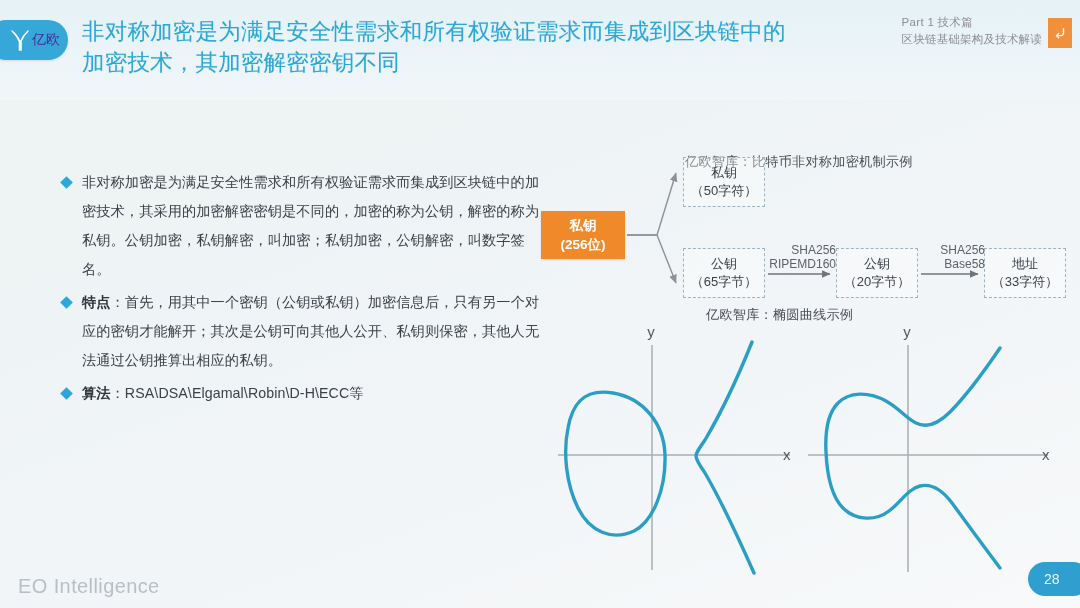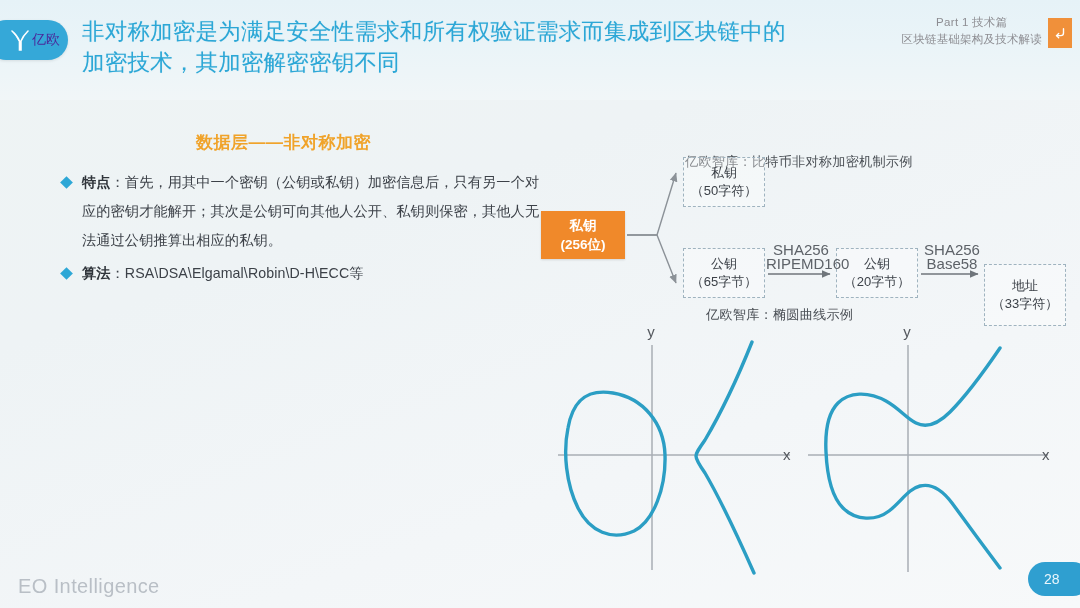--- a/index.html
+++ b/index.html
@@ -50,21 +50,21 @@
     color: #2ca7d6;
     font-size: 22.5px;
     line-height: 31px;
     font-weight: 400;
     letter-spacing: .2px;
     text-shadow: 0 0 1px rgba(44,167,214,.25);
   }
   .header-right {
     position: absolute;
     right: 38px; top: 14px;
-    text-align: center;
+    text-align: left;
     color: #8d8d92;
     font-size: 11.5px;
     line-height: 17px;
   }
   .header-right .l1 { letter-spacing: .3px; }
   .header-right .l2 { letter-spacing: .2px; }
   .corner-mark {
     position: absolute;
     right: 8px; top: 18px;
     width: 24px; height: 30px;
@@ -137,23 +137,23 @@
     font-weight: 700;
     line-height: 19px;
     text-align: center;
     display: flex; flex-direction: column;
     align-items: center; justify-content: center;
     box-shadow: 0 1px 2px rgba(0,0,0,.12);
   }
   .edge-label {
     position: absolute;
     color: #5d6268;
-    font-size: 15px;
+    font-size: 12px;
     line-height: 14px;
-    text-align: center;
+    text-align: right;
     white-space: nowrap;
   }
   #flow-svg {
     position: absolute;
     left: 0; top: 0;
     width: 1080px; height: 608px;
     pointer-events: none;
   }
 
   
@@ -209,24 +209,27 @@
     <div class="l2">区块链基础架构及技术解读</div>
   </div>
 
   <div class="corner-mark">
     <svg viewBox="0 0 16 16" width="14" height="14">
       <path d="M12 3 L12 8 Q12 11 9 11 L4 11" fill="none" stroke="#ffffff" stroke-width="1.6" stroke-linecap="round" stroke-linejoin="round"></path>
       <path d="M6.5 8.5 L4 11 L6.5 13.5" fill="none" stroke="#ffffff" stroke-width="1.6" stroke-linecap="round" stroke-linejoin="round"></path>
     </svg>
   </div>
 
-  <div class="section-head">数据层——非对称加密</div>
 
   <div class="bullets">
 
+    <div class="bullet-row">
+      <span class="diamond"></span>
+      <span class="btext">非对称加密是为满足安全性需求和所有权验证需求而集成到区块链中的加密技术，其采用的加密解密密钥是不同的，加密的称为公钥，解密的称为私钥。公钥加密，私钥解密，叫加密；私钥加密，公钥解密，叫数字签名。</span>
+    </div>
 
     <div class="bullet-row">
       <span class="diamond"></span>
       <span class="btext"><b>特点</b><span>：首先，用其中一个密钥（公钥或私钥）加密信息后，只有另一个对应的密钥才能解开；其次是公钥可向其他人公开、私钥则保密，其他人无法通过公钥推算出相应的私钥。</span></span>
     </div>
 
     <div class="bullet-row">
       <span class="diamond"></span>
       <span class="btext"><b>算法</b><span>：RSA\DSA\Elgamal\Robin\D-H\ECC等</span></span>
     </div>
@@ -249,21 +252,21 @@
   <div class="dbox" style="left:683px; top:248px; width:82px; height:50px;">
     <span>公钥</span>
     <span>（65字节）</span>
   </div>
 
   <div class="dbox" style="left:836px; top:248px; width:82px; height:50px;">
     <span>公钥</span>
     <span>（20字节）</span>
   </div>
 
-  <div class="dbox" style="left:984px; top:248px; width:82px; height:62px;margin-top:16px;">
+  <div class="dbox" style="left:984px; top:248px; width:82px; height:50px;">
     <span>地址</span>
     <span>（33字符）</span>
   </div>
 
   <div class="edge-label" style="left:766px; top:243px; width:70px;">
     <div>SHA256</div>
     <div>RIPEMD160</div>
   </div>
 
   <div class="edge-label" style="left:919px; top:243px; width:66px;">

